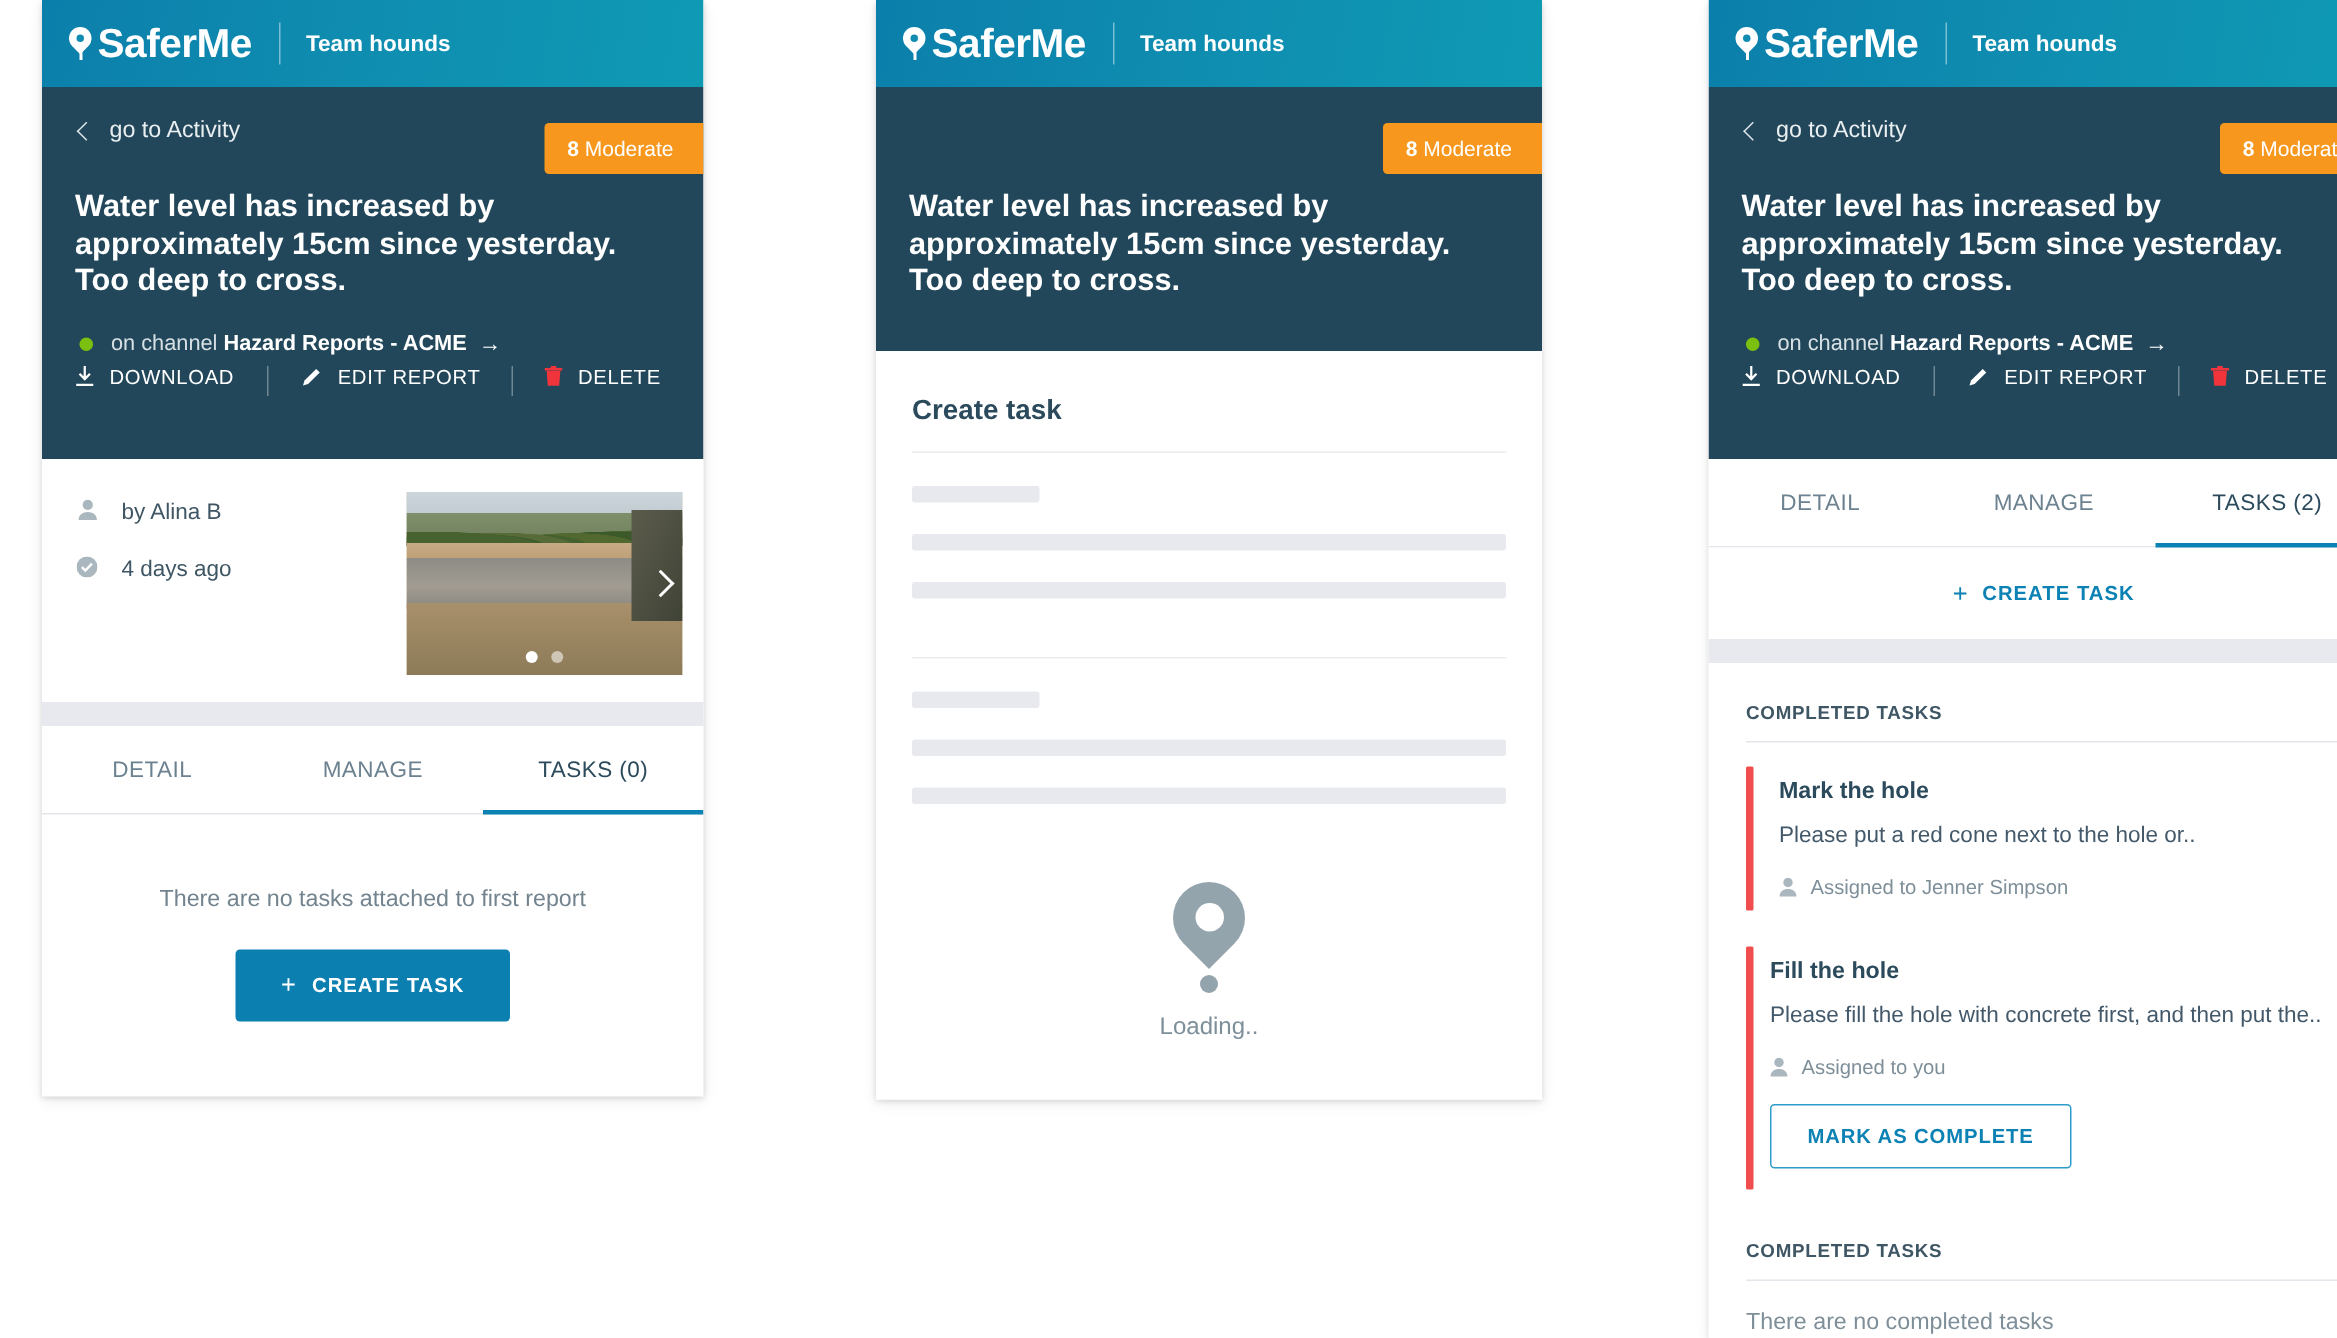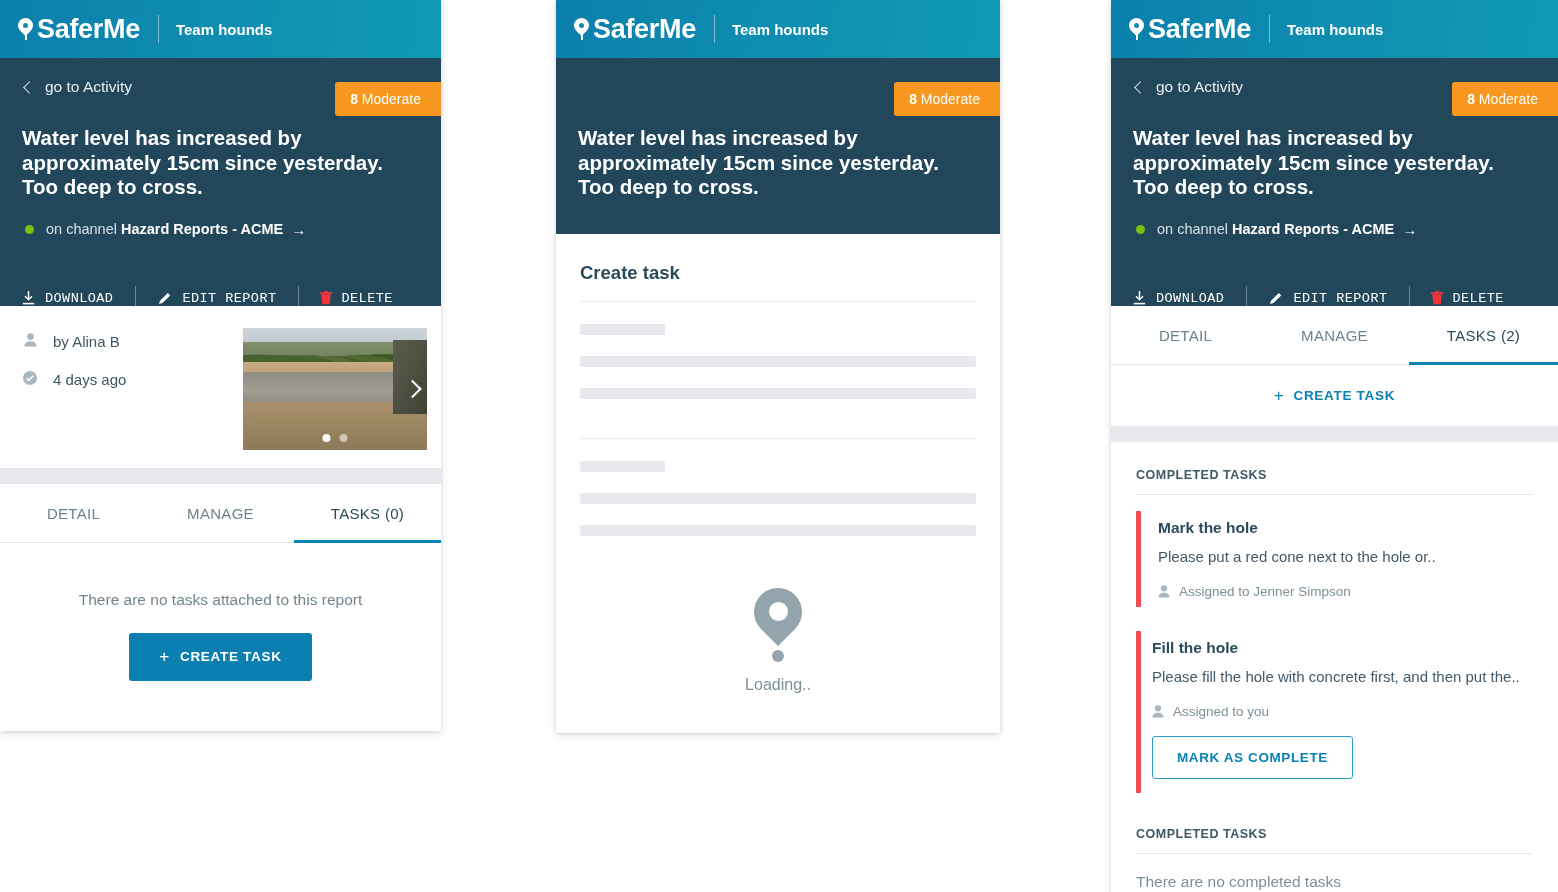--- a/index.html
+++ b/index.html
@@ -2,21 +2,21 @@
 <html><head>
 <meta charset="utf-8">
 <style>
   * { box-sizing: border-box; margin: 0; padding: 0; }
   html, body {
     width: 1558px; height: 892px;
     background: #ffffff;
     font-family: "Liberation Sans", sans-serif;
     overflow: hidden;
   }
-  .stage { position: relative; width: 1438px; height: 892px; }
+  .stage { position: relative; width: 1438px; height: 892px; margin-left: 28px; }
 
   
   .panel {
     position: absolute;
     background: #ffffff;
     box-shadow: 0 1px 4px rgba(0,0,0,.14), 0 3px 10px rgba(0,0,0,.07);
     overflow: hidden;
   }
   #panel-1 { left: 0px;    top: 0px; width: 441px; height: 731px; }
   #panel-2 { left: 556px;  top: 0px; width: 444px; height: 733px; }
@@ -94,22 +94,22 @@
     margin-top: 21px; color: #d7e0e4; font-size: 14.5px;
   }
   .chan-dot {
     width: 9px; height: 9px; border-radius: 50%;
     background: #7cc00f; margin-right: 12px; margin-left: 3px;
   }
   .chan-name { font-weight: 700; color: #ffffff; margin-left: 4px; }
   .chan-arrow { margin-left: 8px; color: #ffffff; font-size: 15px; }
 
   .actionbar {
-    display: flex; align-items: flex-end;
-    height: 62px; margin-top: 6px; font-family: Liberation Mono, monospace;
+    display: flex; align-items: flex-start;
+    height: 62px; margin-top: 6px;
   }
   .action {
     display: flex; align-items: center;
     color: #ffffff; font-size: 13.5px; letter-spacing: .45px;
     cursor: pointer;
   }
   .action .glyph { margin-right: 10px; display: flex; align-items: center; }
   .act-sep { width: 1px; height: 20px; background: rgba(255,255,255,.35); margin: 0 22px; }
   .act-sep.s2 { margin: 0 21px; }
 
@@ -390,21 +390,21 @@
 
     <div class="greyband"></div>
 
     <div class="tabs">
       <div class="tab">DETAIL</div>
       <div class="tab">MANAGE</div>
       <div class="tab active">TASKS (0)</div>
     </div>
 
     <div class="empty-wrap">
-      <div class="empty-text">There are no tasks attached to this report</div>
+      <div class="empty-text">There are no tasks attached to first report</div>
       <button class="btn-primary">
         <span class="plus">+</span>
         <span>CREATE TASK</span>
       </button>
     </div>
   </div>
 
   <div class="panel" id="panel-2">
 
     <div class="brandbar">

